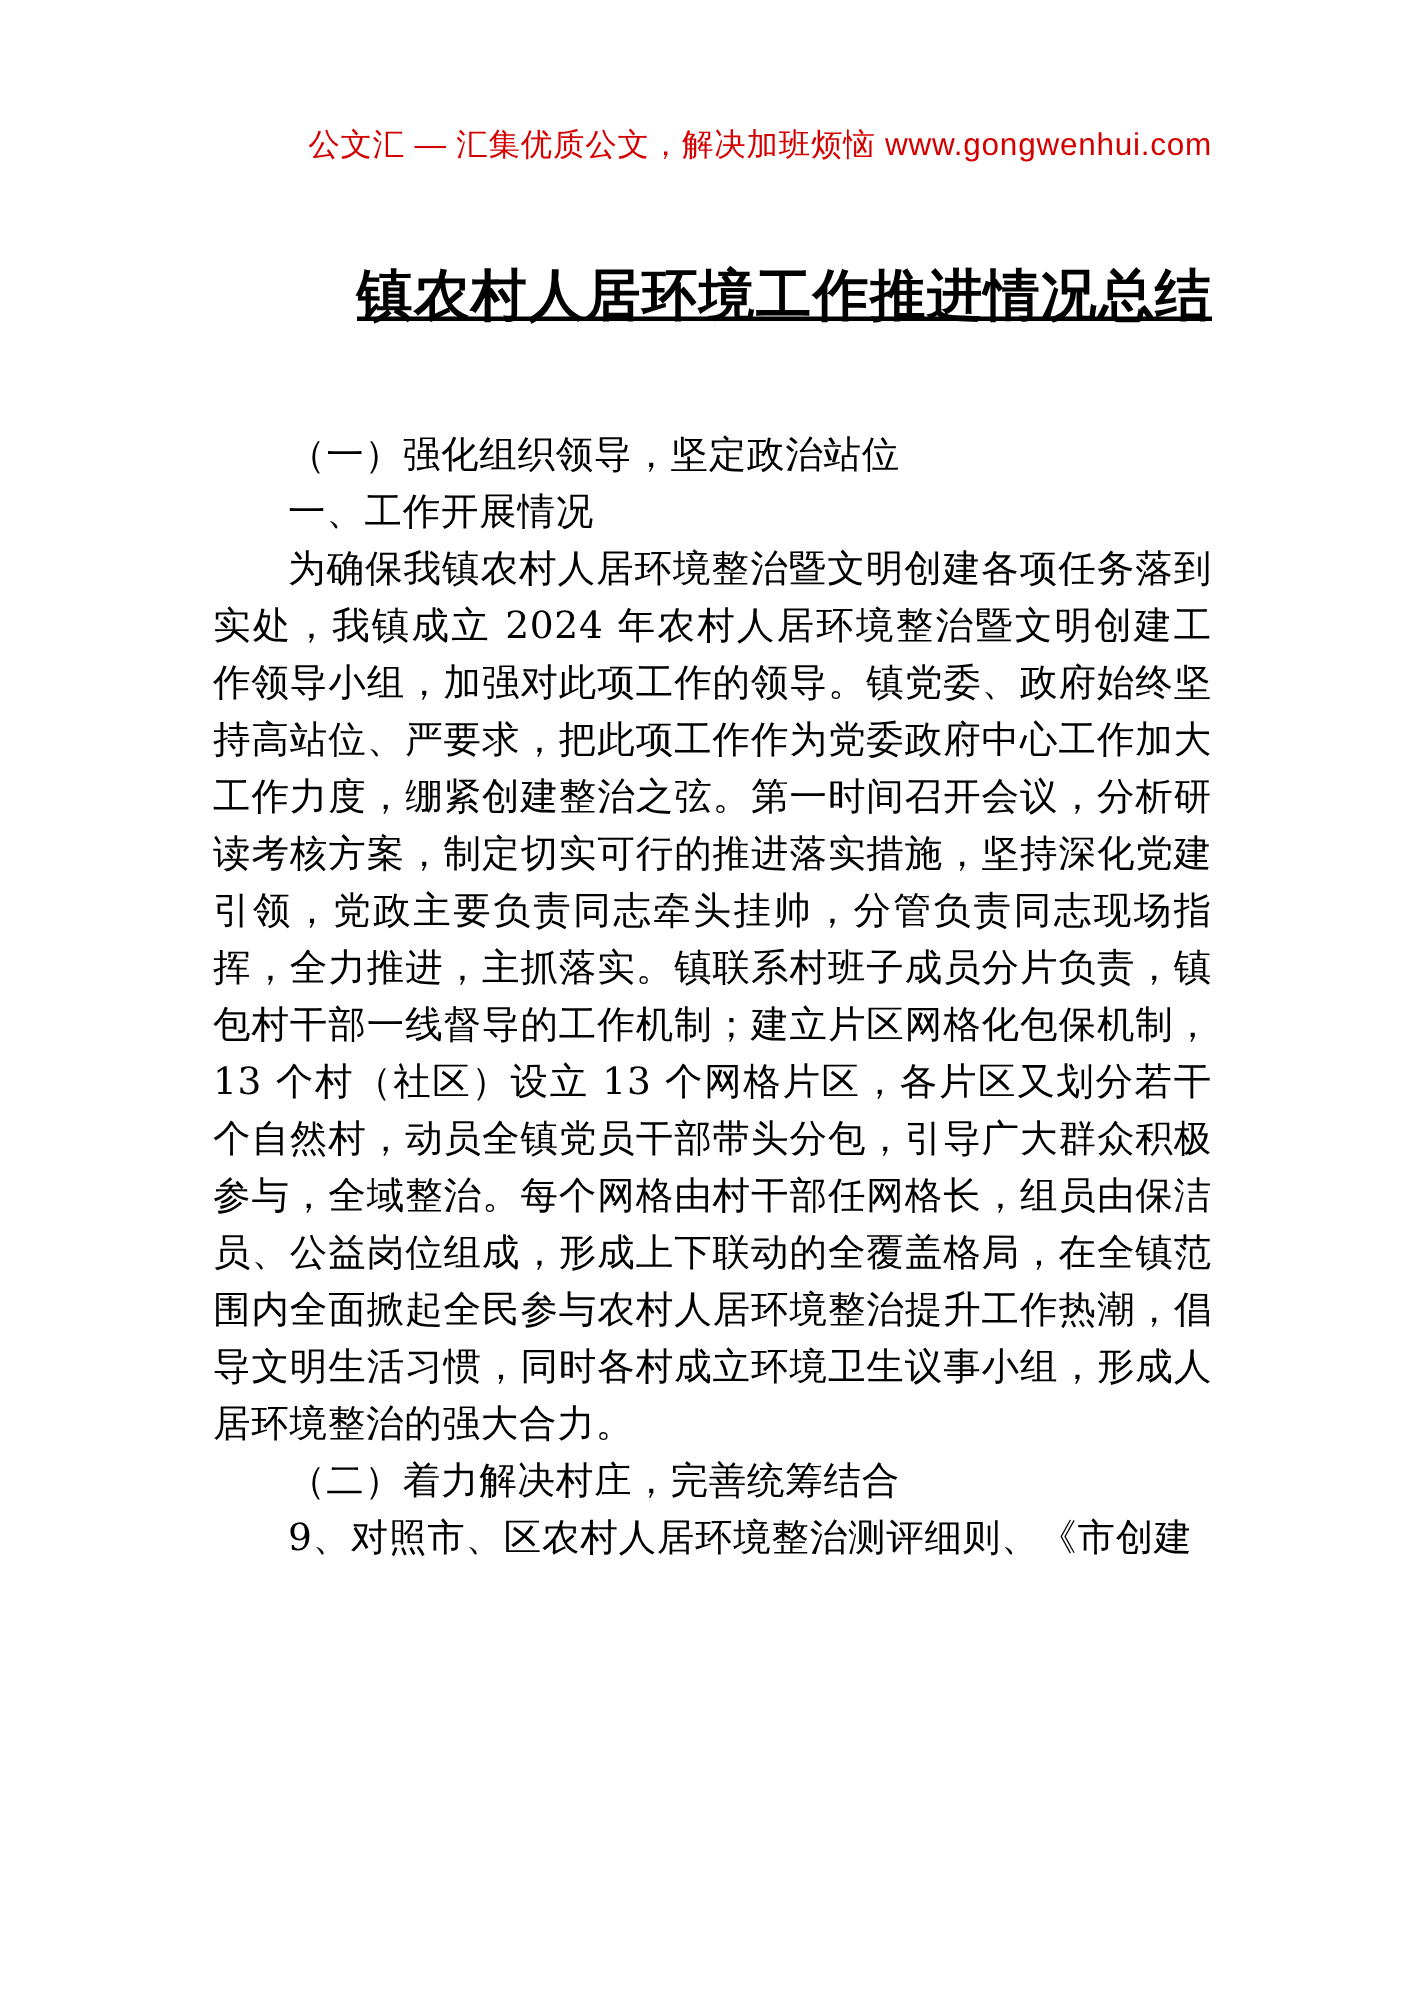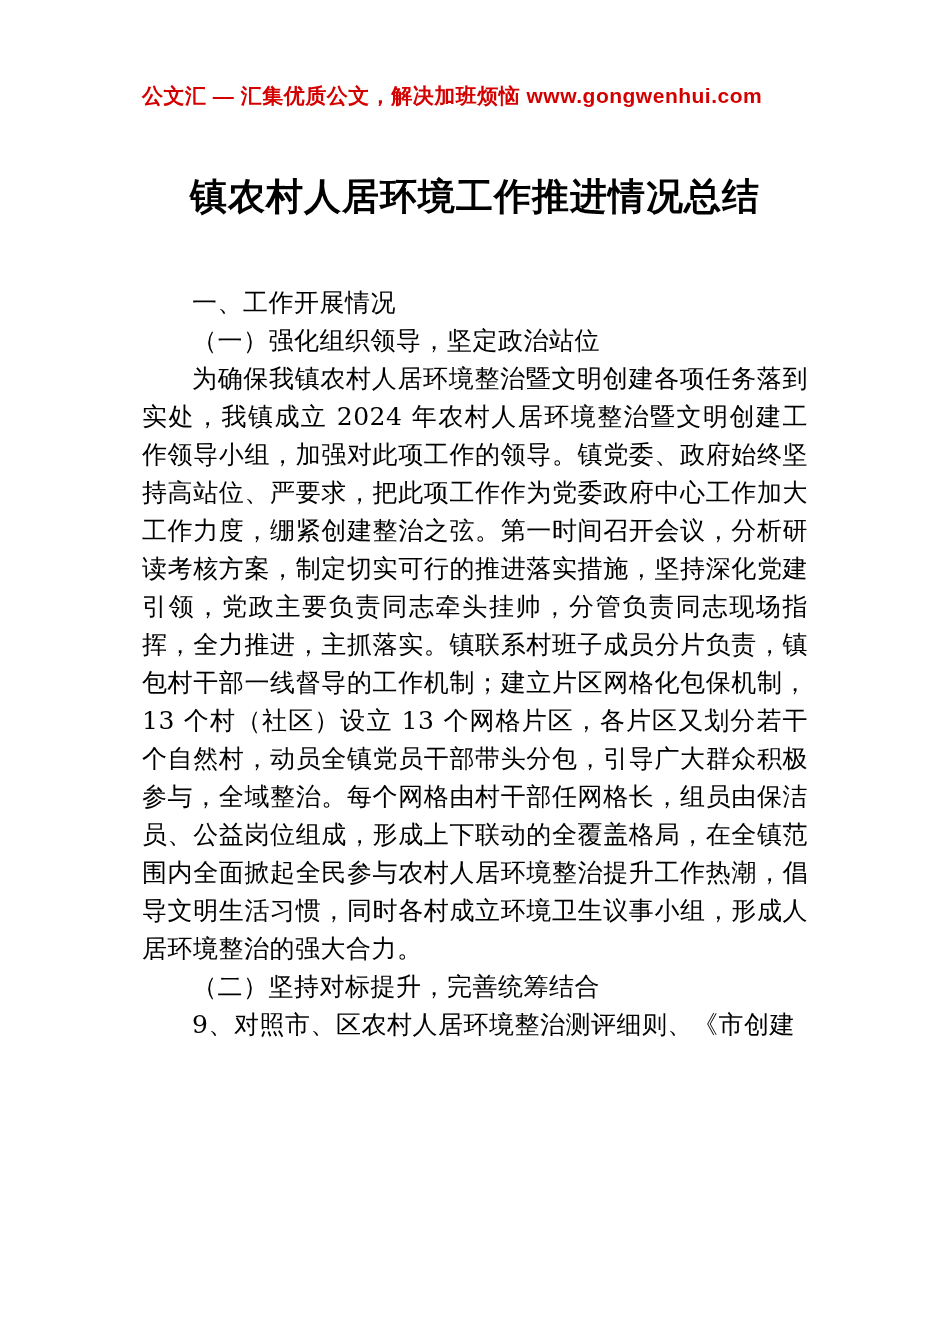--- a/index.html
+++ b/index.html
@@ -11,36 +11,37 @@
     font-family: "Liberation Serif", "DejaVu Serif", serif;
     overflow: hidden;
   }
   .page {
     width: 950px;
     height: 1344px;
     background: #ffffff;
     padding: 82px 142px 30px 142px;
   }
   .banner {
-    text-align: left;
+    text-align: right;
     color: #d40000;
     font-size: 21px;
-    font-weight: bold;
+    font-weight: normal;
     font-family: "Liberation Sans", "DejaVu Sans", sans-serif;
     letter-spacing: 0.5px;
     margin-bottom: 62px;
     white-space: nowrap;
   }
   .title {
-    text-align: center;
+    text-align: right;
     font-size: 37px;
     font-weight: bold;
     font-family: "DejaVu Sans", "Liberation Sans", sans-serif;
     letter-spacing: 1px;
     margin-bottom: 62px;
+    text-decoration: underline;
   }
   .body-text {
     font-family: "DejaVu Serif", "Liberation Serif", serif;
   }
   .para {
     font-size: 25px;
     line-height: 38px;
     text-align: justify;
     text-indent: 2em;
     letter-spacing: 0.5px;
@@ -50,20 +51,20 @@
 </head>
 <body>
 
 <div class="page">
 
   <div class="banner">公文汇 — 汇集优质公文，解决加班烦恼 www.gongwenhui.com</div>
 
   <h1 class="title">镇农村人居环境工作推进情况总结</h1>
 
   <div class="body-text">
+    <p class="para">（一）强化组织领导，坚定政治站位</p>
     <p class="para">一、工作开展情况</p>
-    <p class="para">（一）强化组织领导，坚定政治站位</p>
     <p class="para">为确保我镇农村人居环境整治暨文明创建各项任务落到实处，我镇成立 2024 年农村人居环境整治暨文明创建工作领导小组，加强对此项工作的领导。镇党委、政府始终坚持高站位、严要求，把此项工作作为党委政府中心工作加大工作力度，绷紧创建整治之弦。第一时间召开会议，分析研读考核方案，制定切实可行的推进落实措施，坚持深化党建引领，党政主要负责同志牵头挂帅，分管负责同志现场指挥，全力推进，主抓落实。镇联系村班子成员分片负责，镇包村干部一线督导的工作机制；建立片区网格化包保机制，13 个村（社区）设立 13 个网格片区，各片区又划分若干个自然村，动员全镇党员干部带头分包，引导广大群众积极参与，全域整治。每个网格由村干部任网格长，组员由保洁员、公益岗位组成，形成上下联动的全覆盖格局，在全镇范围内全面掀起全民参与农村人居环境整治提升工作热潮，倡导文明生活习惯，同时各村成立环境卫生议事小组，形成人居环境整治的强大合力。</p>
-    <p class="para">（二）坚持对标提升，完善统筹结合</p>
+    <p class="para">（二）着力解决村庄，完善统筹结合</p>
     <p class="para">9、对照市、区农村人居环境整治测评细则、《市创建</p>
   </div>
 
 </div>
 
 </body></html>

